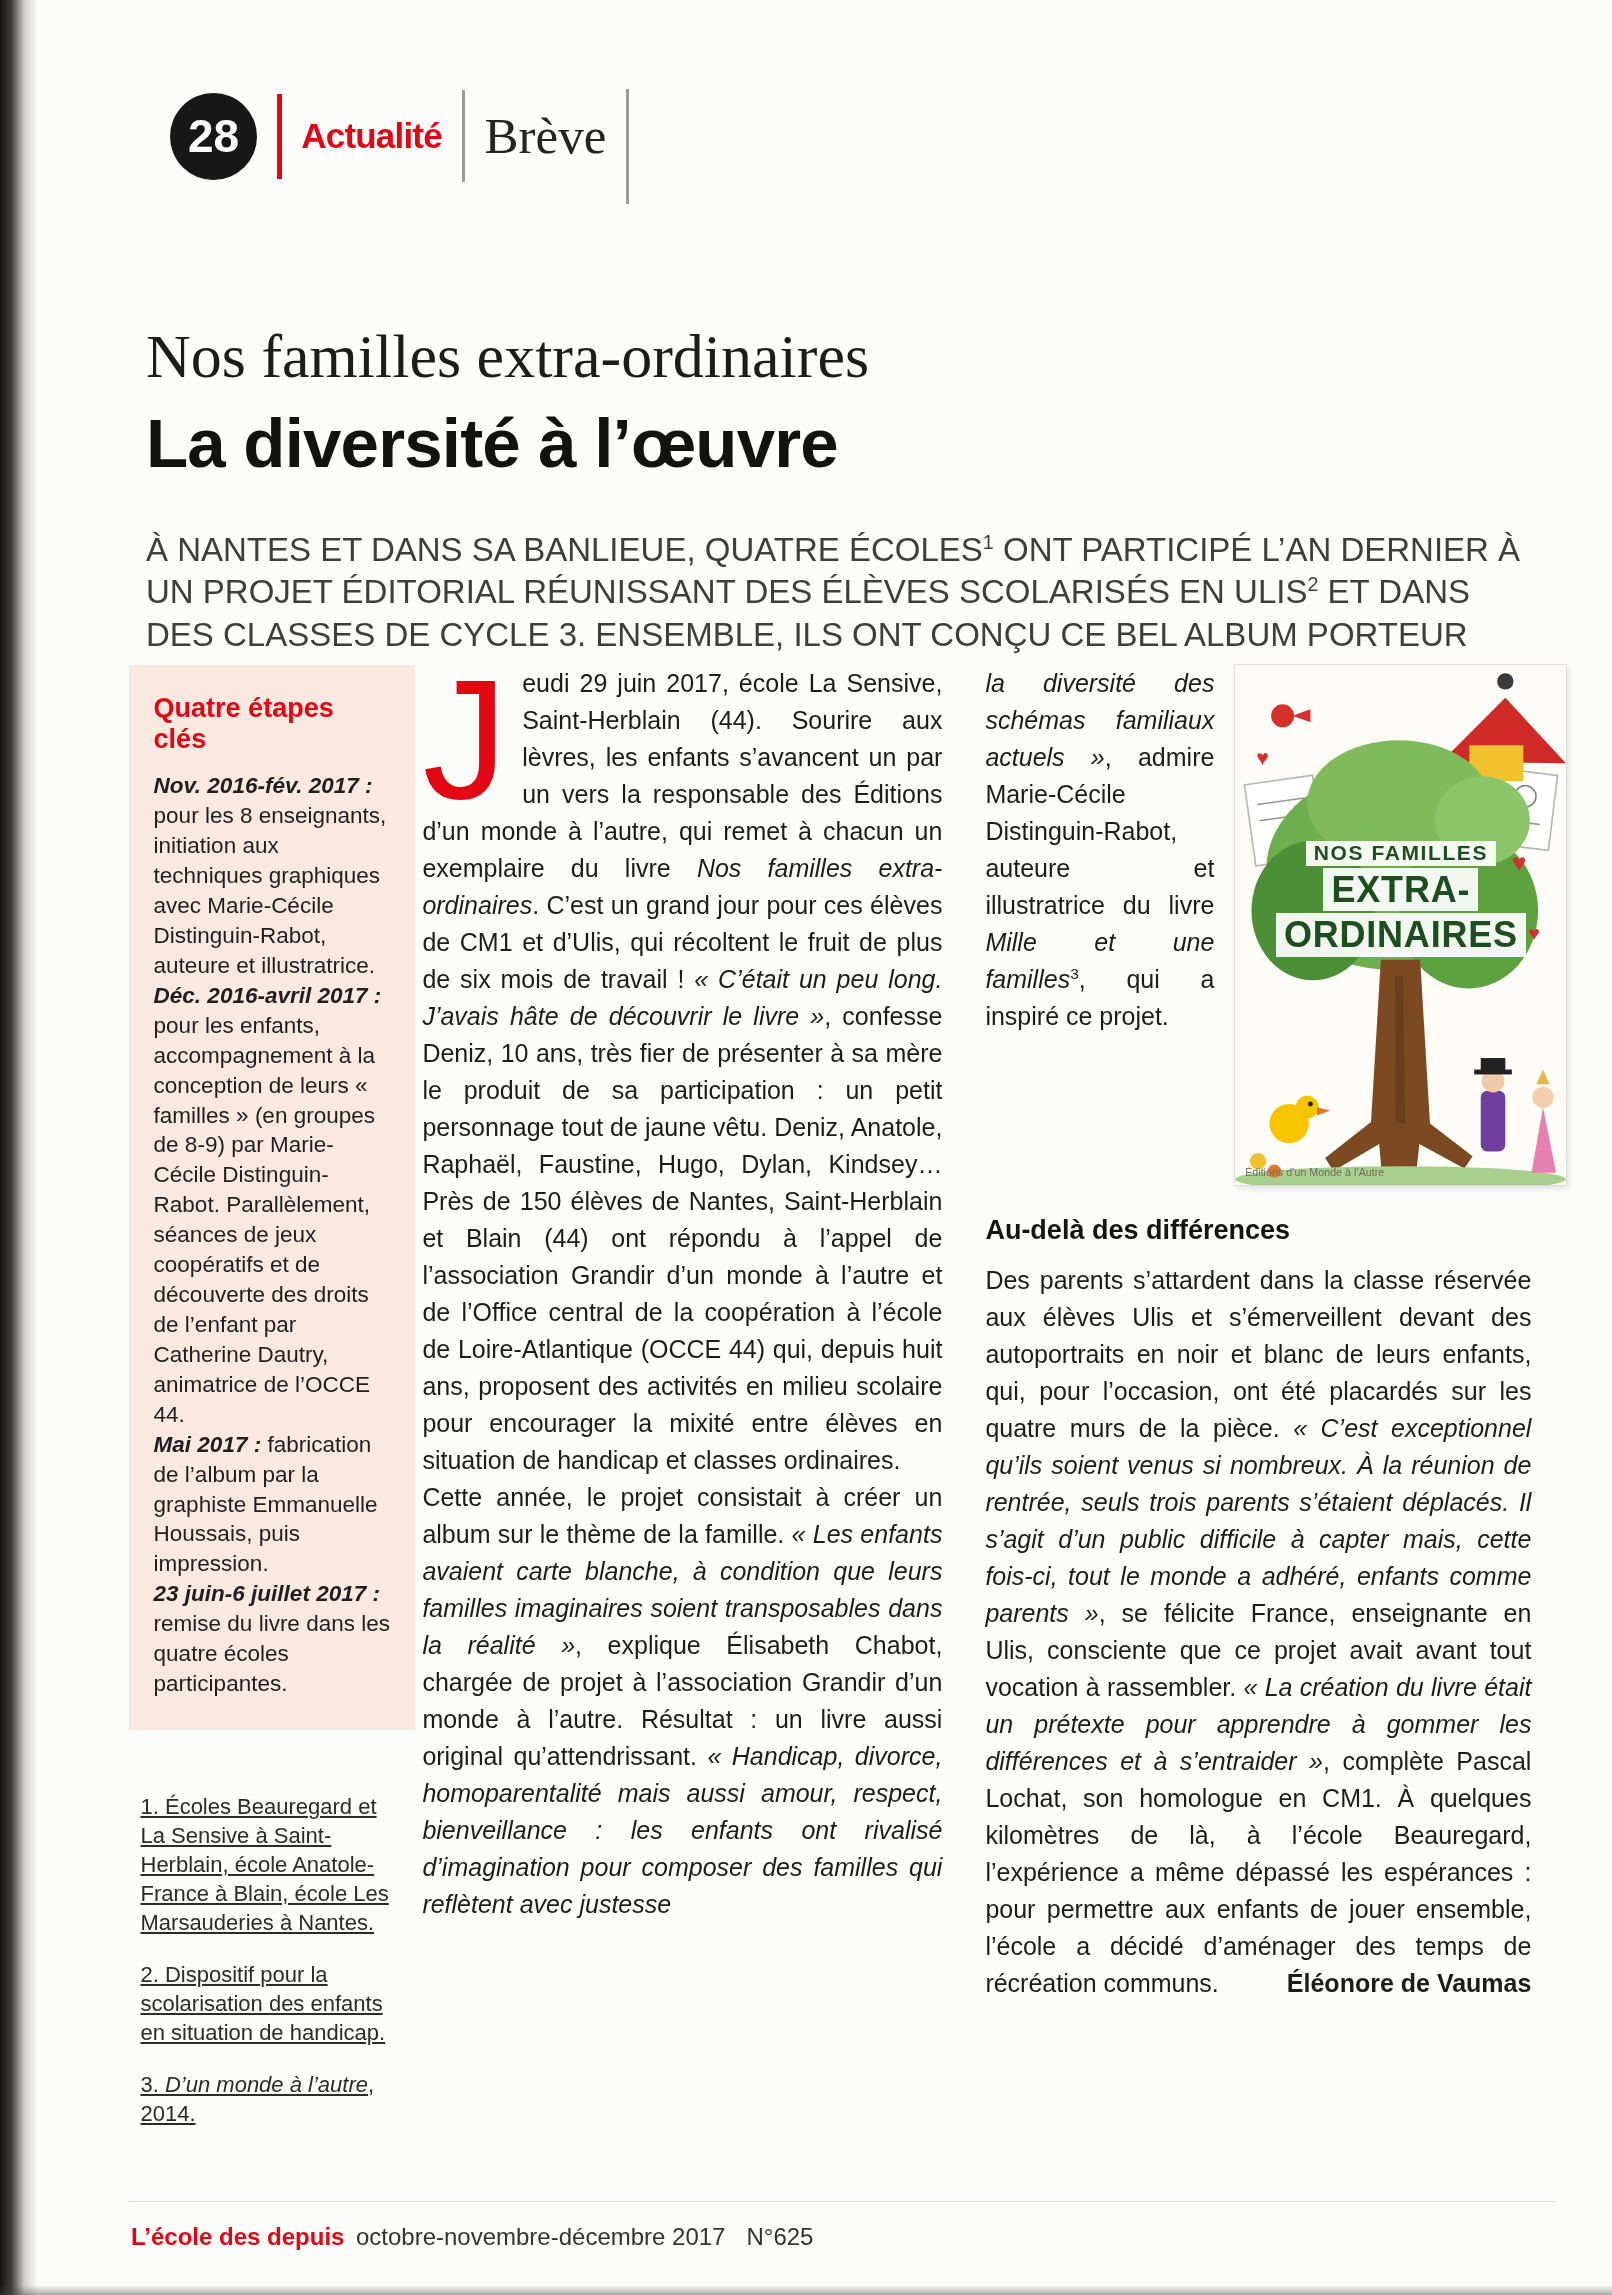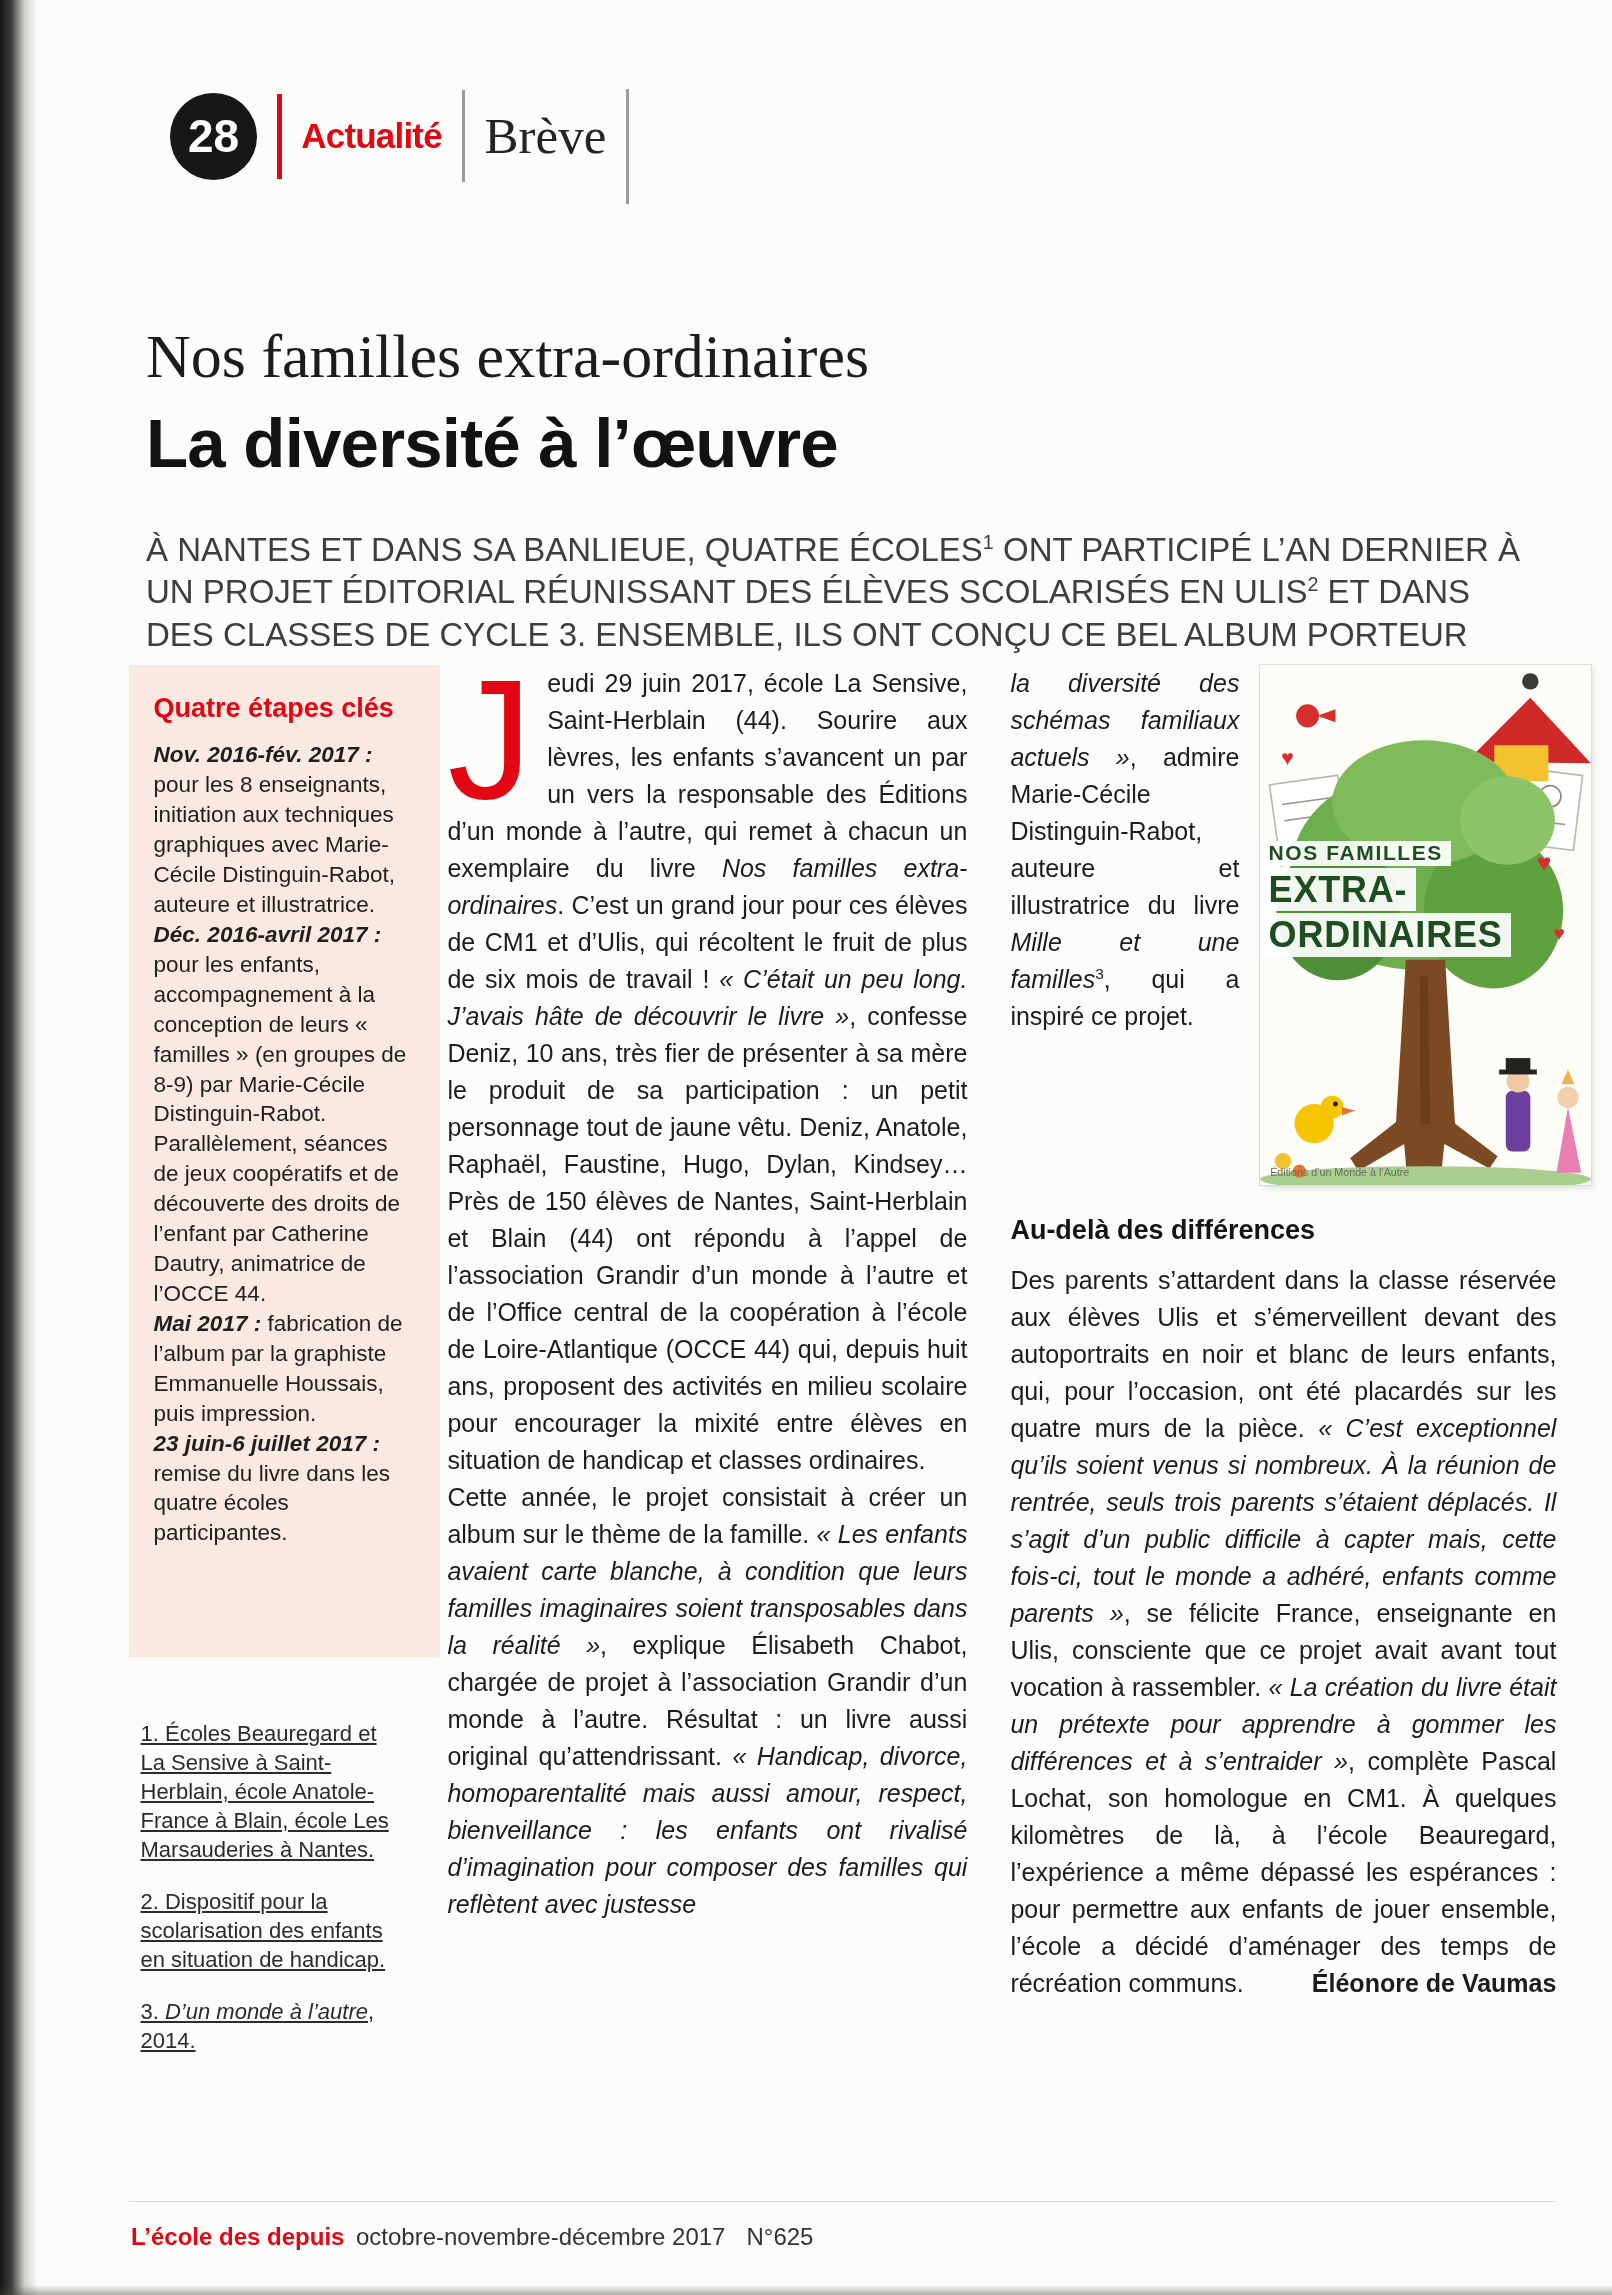--- a/index.html
+++ b/index.html
@@ -27,21 +27,21 @@
   
   .titles{position:absolute;left:146px;top:321px;width:1385px;}
   .title-serif{font-family:"Liberation Serif",serif;font-weight:400;font-size:62px;
     color:#1c1c1a;margin:0 0 11.5px;letter-spacing:0;}
   .title-main{font-size:69px;font-weight:700;color:#121210;margin:0 0 46px;letter-spacing:-0.8px;}
   .standfirst{font-size:33px;line-height:1.3;color:#3e3e3c;margin:0;text-align:left;}
   .standfirst sup{font-size:19.7px;line-height:0;}
 
   
   .columns{position:absolute;left:129px;top:665px;width:1464px;display:flex;align-items:flex-start;}
-  .col-left{width:311px;margin-right:7.4px;flex:none;}
+  .col-left{width:286px;margin-right:7.4px;flex:none;}
   .col-mid{width:520px;margin-right:43px;flex:none;}
   .col-right{width:546px;flex:none;}
 
   
   .sidebar-box{background:#f9e9e0;box-sizing:border-box;min-height:992px;padding:28px 24.6px 31px;}
   .sidebar-title{color:#e30613;font-size:27px;font-weight:700;margin:0 0 16.4px;}
   .sb-item{font-size:22.5px;line-height:1.33;margin:0;color:#1f1f1d;text-align:left;}
   .sb-label{font-weight:700;font-style:italic;}
   .footnotes{margin-top:62px;padding-left:11.5px;width:262px;font-size:22px;line-height:1.32;color:#2b2b29;text-decoration:underline;}
   .footnotes p{margin:0 0 23px;}
@@ -52,21 +52,21 @@
   .body-par sup{font-size:0.62em;line-height:0;}
   .dropcap{float:left;color:#e30613;font-size:170px;line-height:134px;
     padding:6.6px 14.8px 0 0;font-weight:400;}
   .section-title{clear:both;font-size:27px;font-weight:700;color:#141412;margin:13px 0 16.4px;padding-top:6.6px;}
   .byline{float:right;font-weight:700;margin-left:13px;}
 
   
   .cover{float:right;width:331px;height:520px;margin:0 -35px 23px 21px;position:relative;
     background:#fdfcf7;box-shadow:0 0 0 0.8px #dcd9d1, 1.6px 2.5px 6.6px rgba(0,0,0,.12);}
   .cover svg{display:block;}
-  .cover-title{position:absolute;left:0;top:174px;width:100%;z-index:3;}
+  .cover-title{position:absolute;left:0;top:174px;width:100%;text-align:center;z-index:3;}
   .cover-title div{margin:1.6px 0;}
   .ct-badge{display:inline-block;background:rgba(255,255,255,.92);color:#1e4d22;
     font-weight:700;padding:0.8px 8.2px;}
   .ct1 .ct-badge{font-size:21px;letter-spacing:1.6px;}
   .ct2 .ct-badge,.ct3 .ct-badge{font-size:36px;letter-spacing:0.8px;}
   .cover-credit{position:absolute;left:9.8px;bottom:6.6px;font-size:10.7px;color:#6e6a63;z-index:3;}
 
   
   .footer-rule{position:absolute;left:129px;right:57px;top:2201px;height:0.8px;background:#dedbd4;}
   .footer{position:absolute;left:131px;top:2223px;font-size:24px;color:#333331;}

